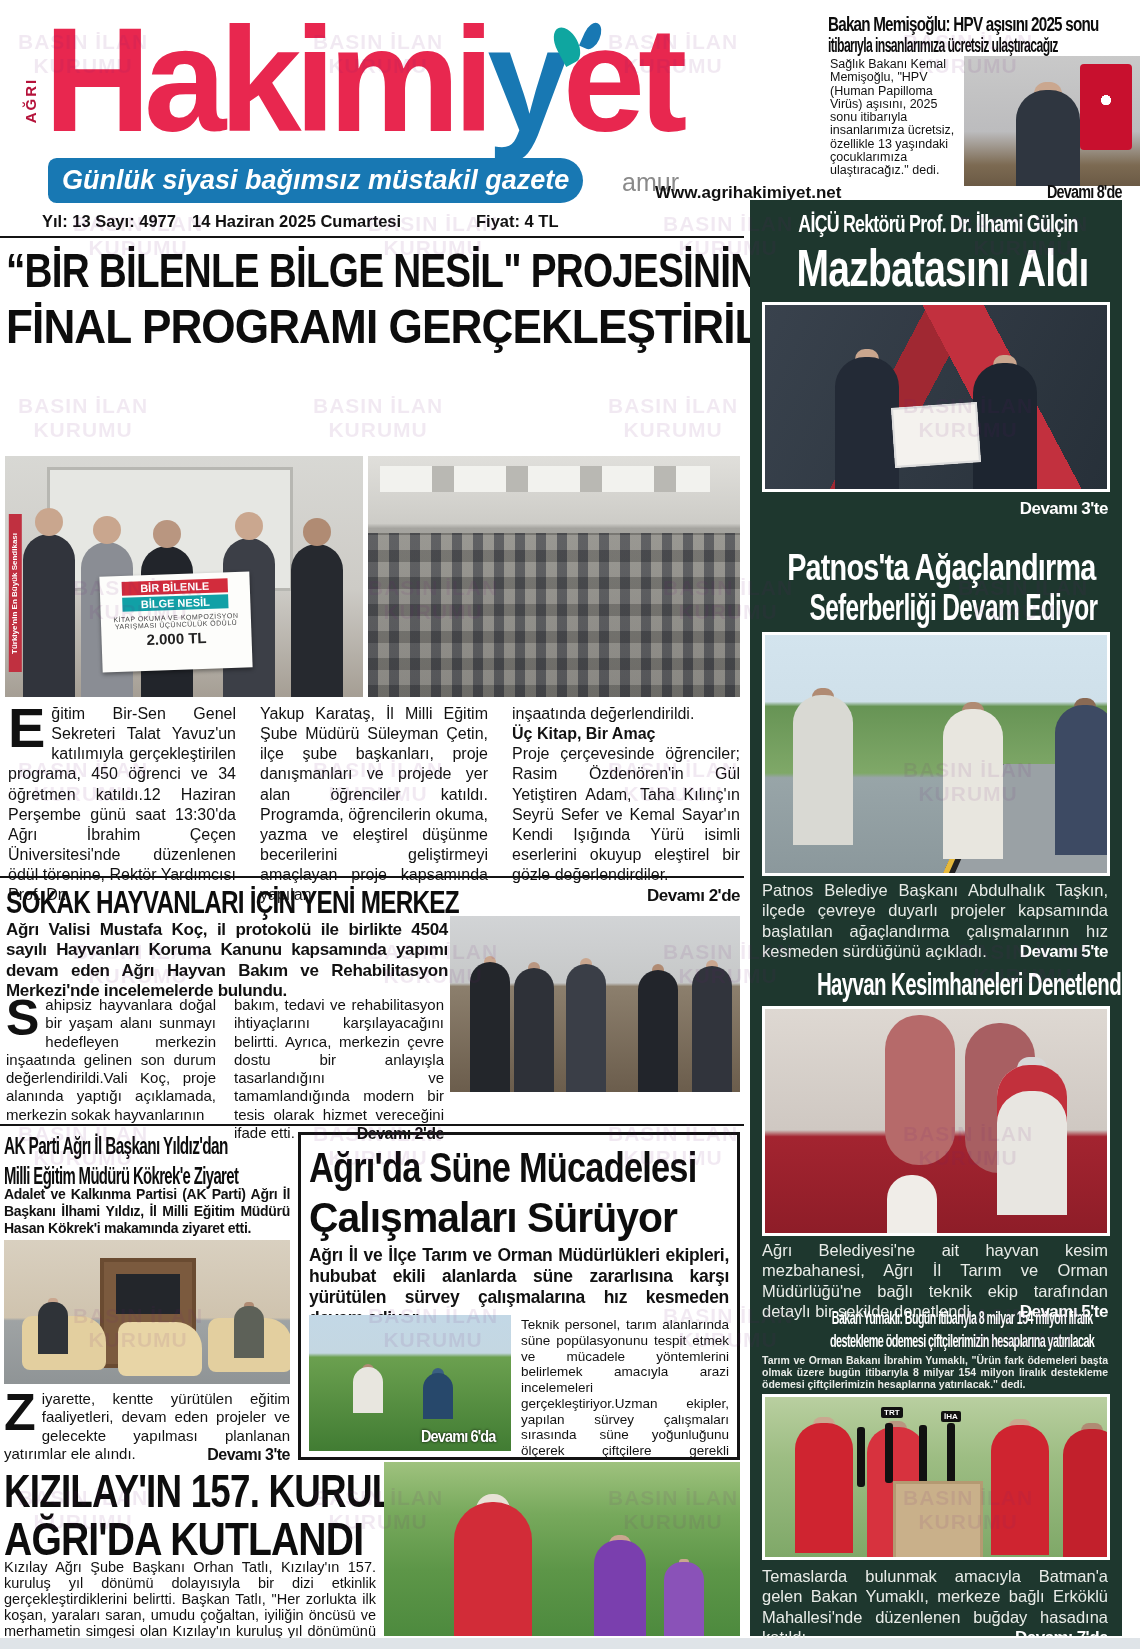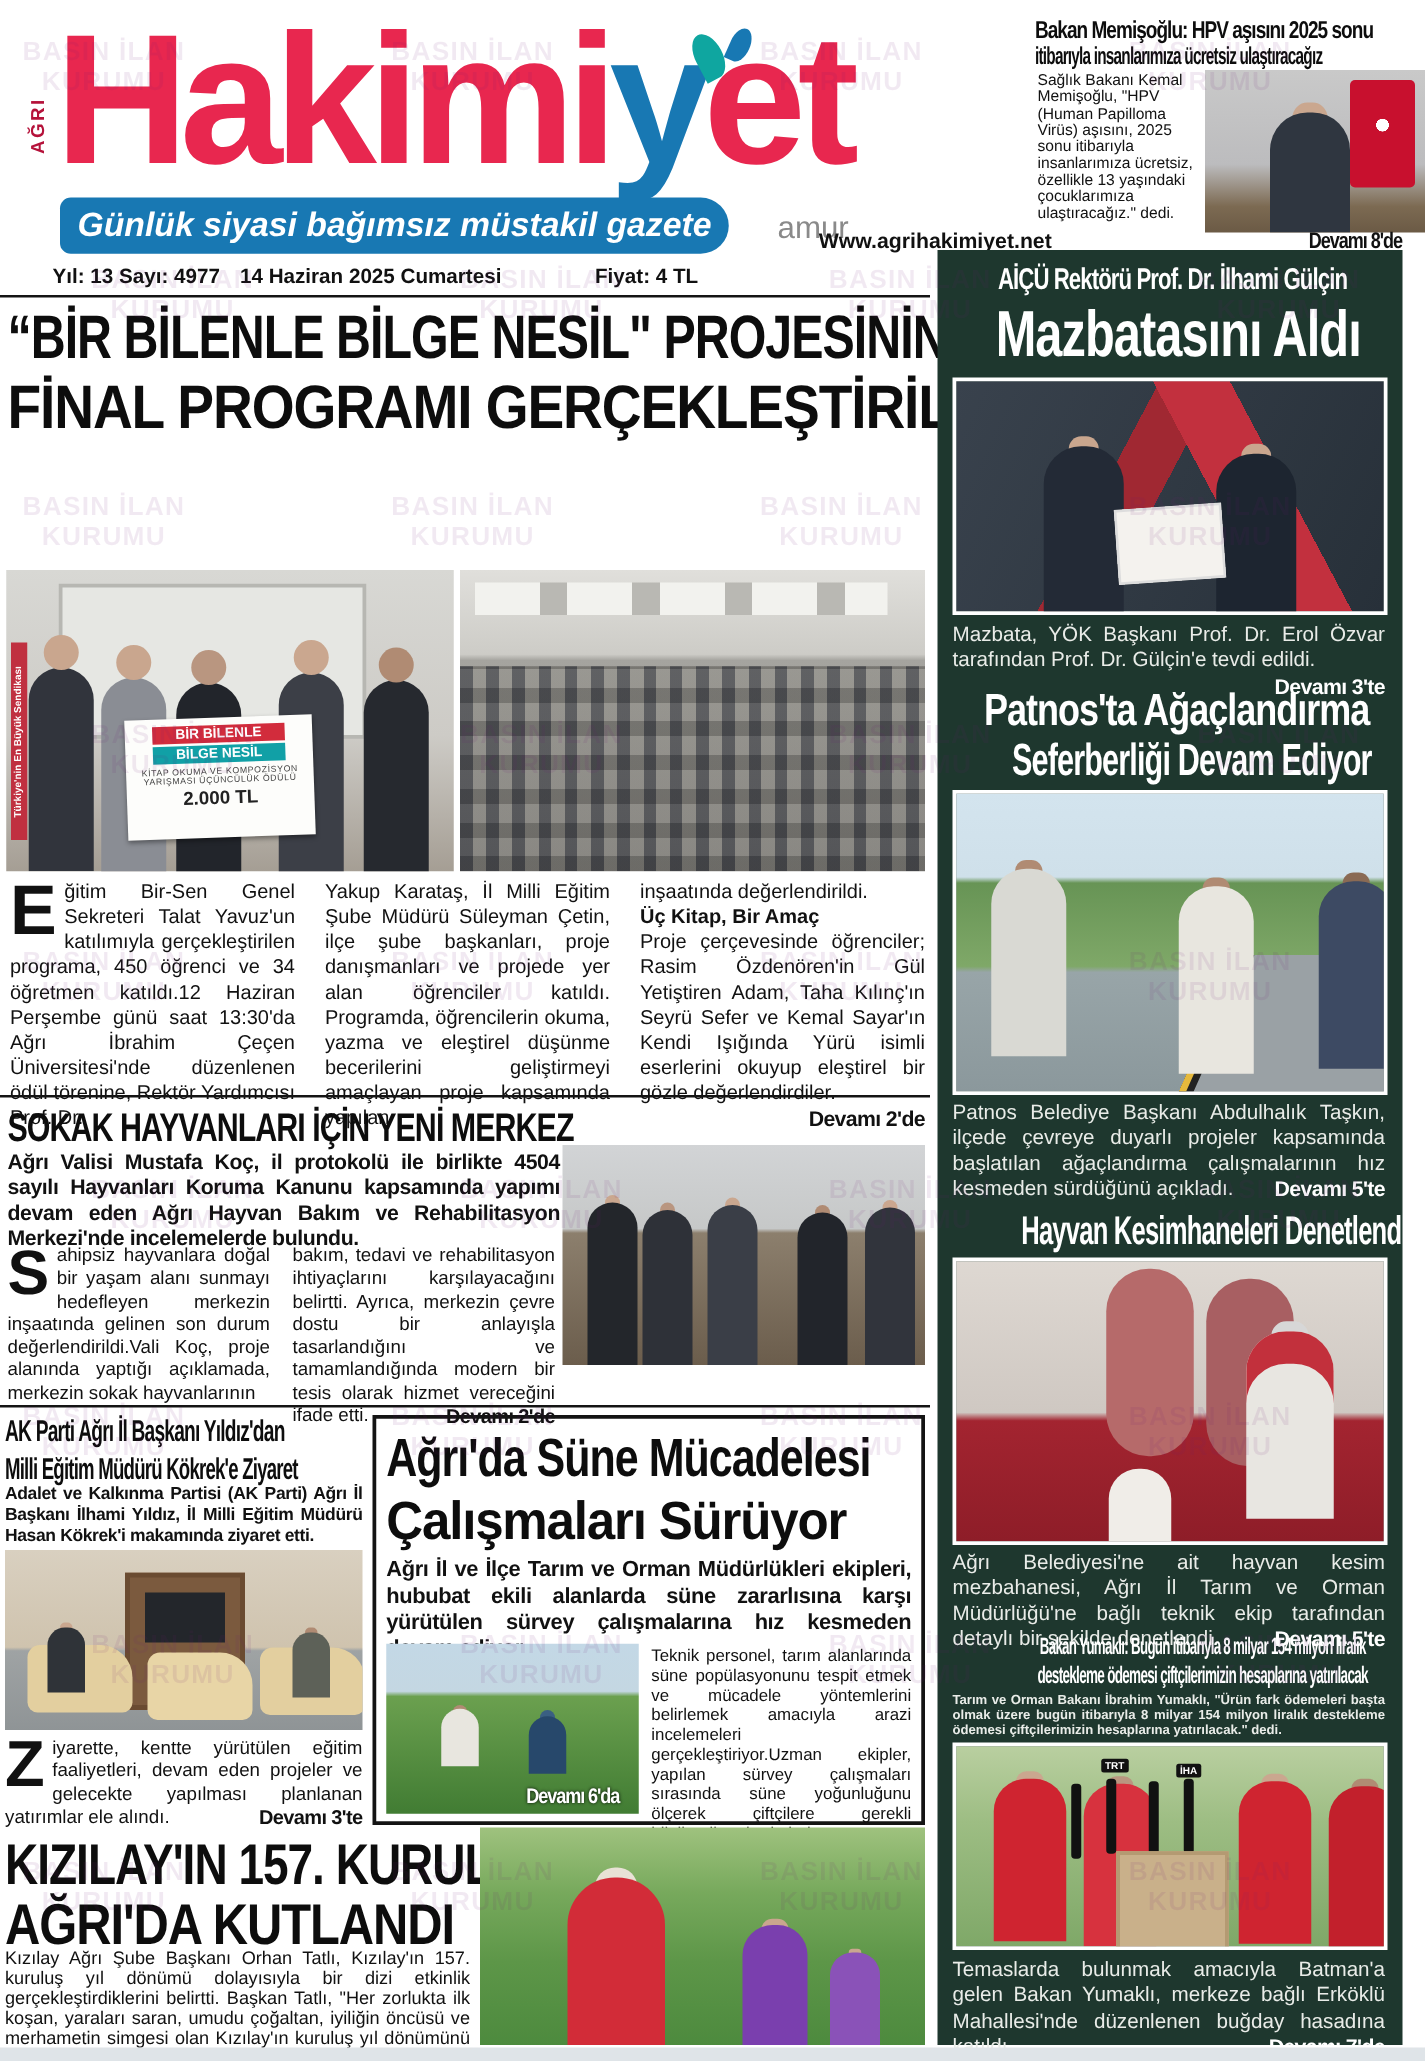--- a/index.html
+++ b/index.html
@@ -196,21 +196,21 @@
 
   <div class="a rail" style="left:750px;top:200px;width:372px;height:1436px">
 
     <div class="a w" style="left:0;top:12px;width:372px;font-size:24px">
         <span class="sqc" style="--sx:.74">AİÇÜ Rektörü Prof. Dr. İlhami Gülçin</span>
       </div>
     <div class="a w" style="left:0;top:42px;width:372px;font-size:52px">
         <span class="sqc" style="--sx:.75">Mazbatasını Aldı</span>
       </div>
     <div class="railphoto" id="ph-aicu" style="left:12px;top:102px;width:342px;height:184px"></div>
-    <div class="a cap" style="left:12px;top:298px;width:346px"><span>Mazbata, YÖK Başkanı Prof. Dr. Erol Özvar tarafından Prof. Dr. Gülçin'e tevdi edildi.</span><span class="more">Devamı 3'te</span></div>
+    <div class="a cap" style="left:12px;top:298px;width:346px"><span class="more">Devamı 3'te</span></div>
 
     <div class="a w" style="left:0;top:350px;width:372px;font-size:36px">
         <span class="sqc" style="--sx:.8">Patnos'ta Ağaçlandırma</span>
       </div>
     <div class="a w" style="left:0;top:390px;width:372px;font-size:36px">
         <span class="sqc" style="--sx:.68">Seferberliği Devam Ediyor</span>
       </div>
     <div class="railphoto" id="ph-patnos" style="left:12px;top:432px;width:342px;height:238px"></div>
     <div class="a cap" style="left:12px;top:680px;width:346px"><span>Patnos Belediye Başkanı Abdulhalık Taşkın, ilçede çevreye duyarlı projeler kapsamında başlatılan ağaçlandırma çalışmalarının hız kesmeden sürdüğünü açıkladı.</span><span class="more">Devamı 5'te</span></div>
 

